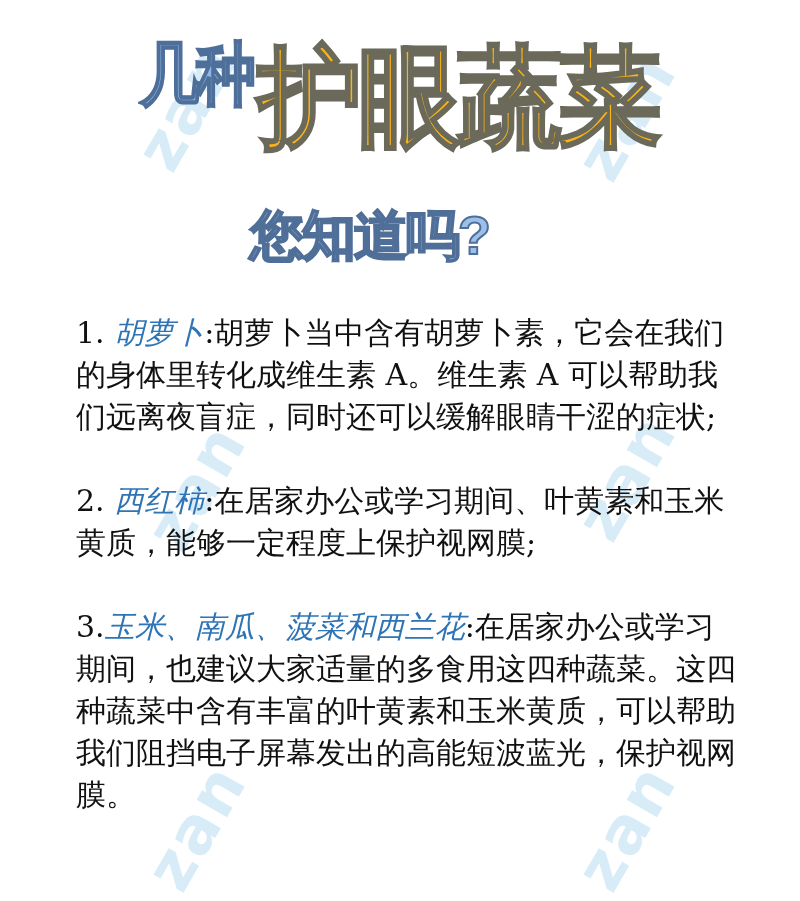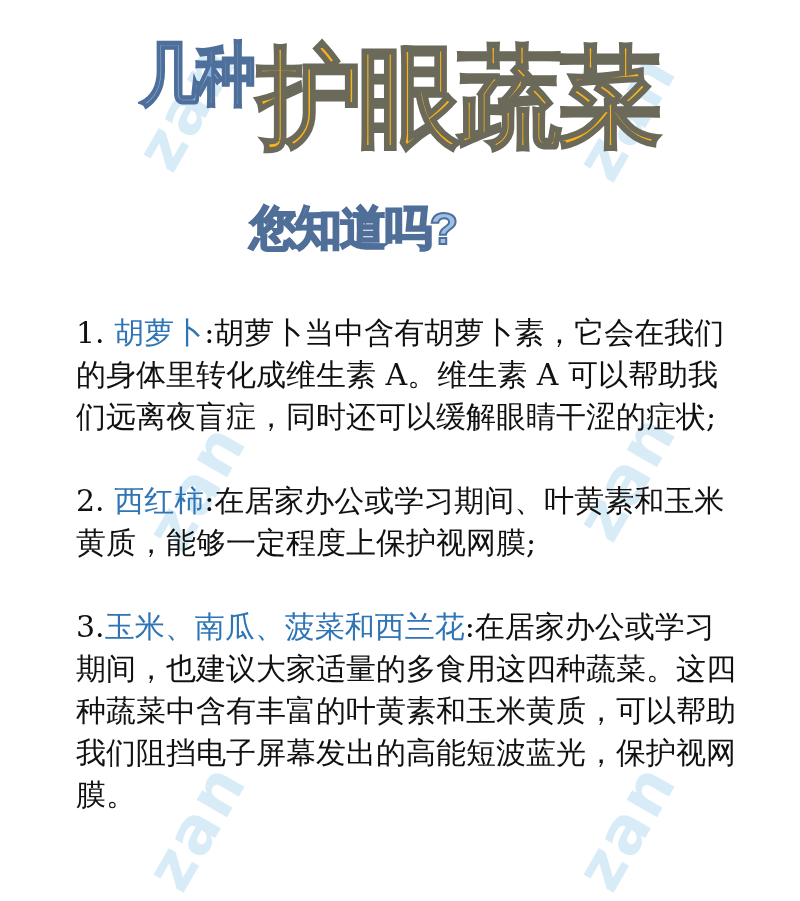--- a/index.html
+++ b/index.html
@@ -6,25 +6,25 @@
   body { width:800px; height:901px; background:#ffffff; position:relative; overflow:hidden;
          font-family:"DejaVu Serif","Liberation Serif",serif; }
   .wm { position:absolute; color:#cfe8f7; font-family:"DejaVu Sans","Liberation Sans",sans-serif;
         font-size:64px; font-weight:bold; transform:rotate(-60deg); opacity:0.8; letter-spacing:2px; }
   .title1 { position:absolute; left:140px; top:48px; height:100px; display:flex; align-items:flex-start; }
   .t-small { font-family:"DejaVu Sans","Liberation Sans",sans-serif; font-weight:bold; font-size:60px;
              color:#8fb8e8; -webkit-text-stroke:2px #4d6f99; letter-spacing:-4px; transform:scaleY(1.15); transform-origin:bottom; margin-right:6px; line-height:1;}
   .t-big { font-family:"DejaVu Sans","Liberation Sans",sans-serif; font-weight:bold; font-size:104px;
            color:#fbb316; -webkit-text-stroke:2.5px #6b6a5a; letter-spacing:-4px; line-height:1;
            transform:scaleY(1.05); transform-origin:bottom; }
-  .title2 { position:absolute; left:250px; top:208px; font-family:Liberation Mono, monospace;
-            font-weight:bold; font-size:47px; color:#9cc0ea; -webkit-text-stroke:2px #4f6f98; letter-spacing:-2px; line-height:1; }
+  .title2 { position:absolute; left:250px; top:208px; font-family:Liberation Sans, sans-serif;
+            font-weight:bold; font-size:54px; color:#9cc0ea; -webkit-text-stroke:2px #4f6f98; letter-spacing:-2px; line-height:1; }
   .body { position:absolute; left:76px; top:312px; width:660px; font-size:30px; line-height:42px; color:#111; }
   .item { margin-bottom:42px; }
-  .hl { color:#2f74b5; }
+  .hl { color:#2f74b5;font-style:italic; }
 </style>
 </head>
 <body>
 
 <div class="wm" style="left:120px;top:70px;">zan</div>
 <div class="wm" style="left:560px;top:80px;">zan</div>
 <div class="wm" style="left:130px;top:450px;">zan</div>
 <div class="wm" style="left:560px;top:440px;">zan</div>
 <div class="wm" style="left:130px;top:790px;">zan</div>
 <div class="wm" style="left:560px;top:790px;">zan</div>

